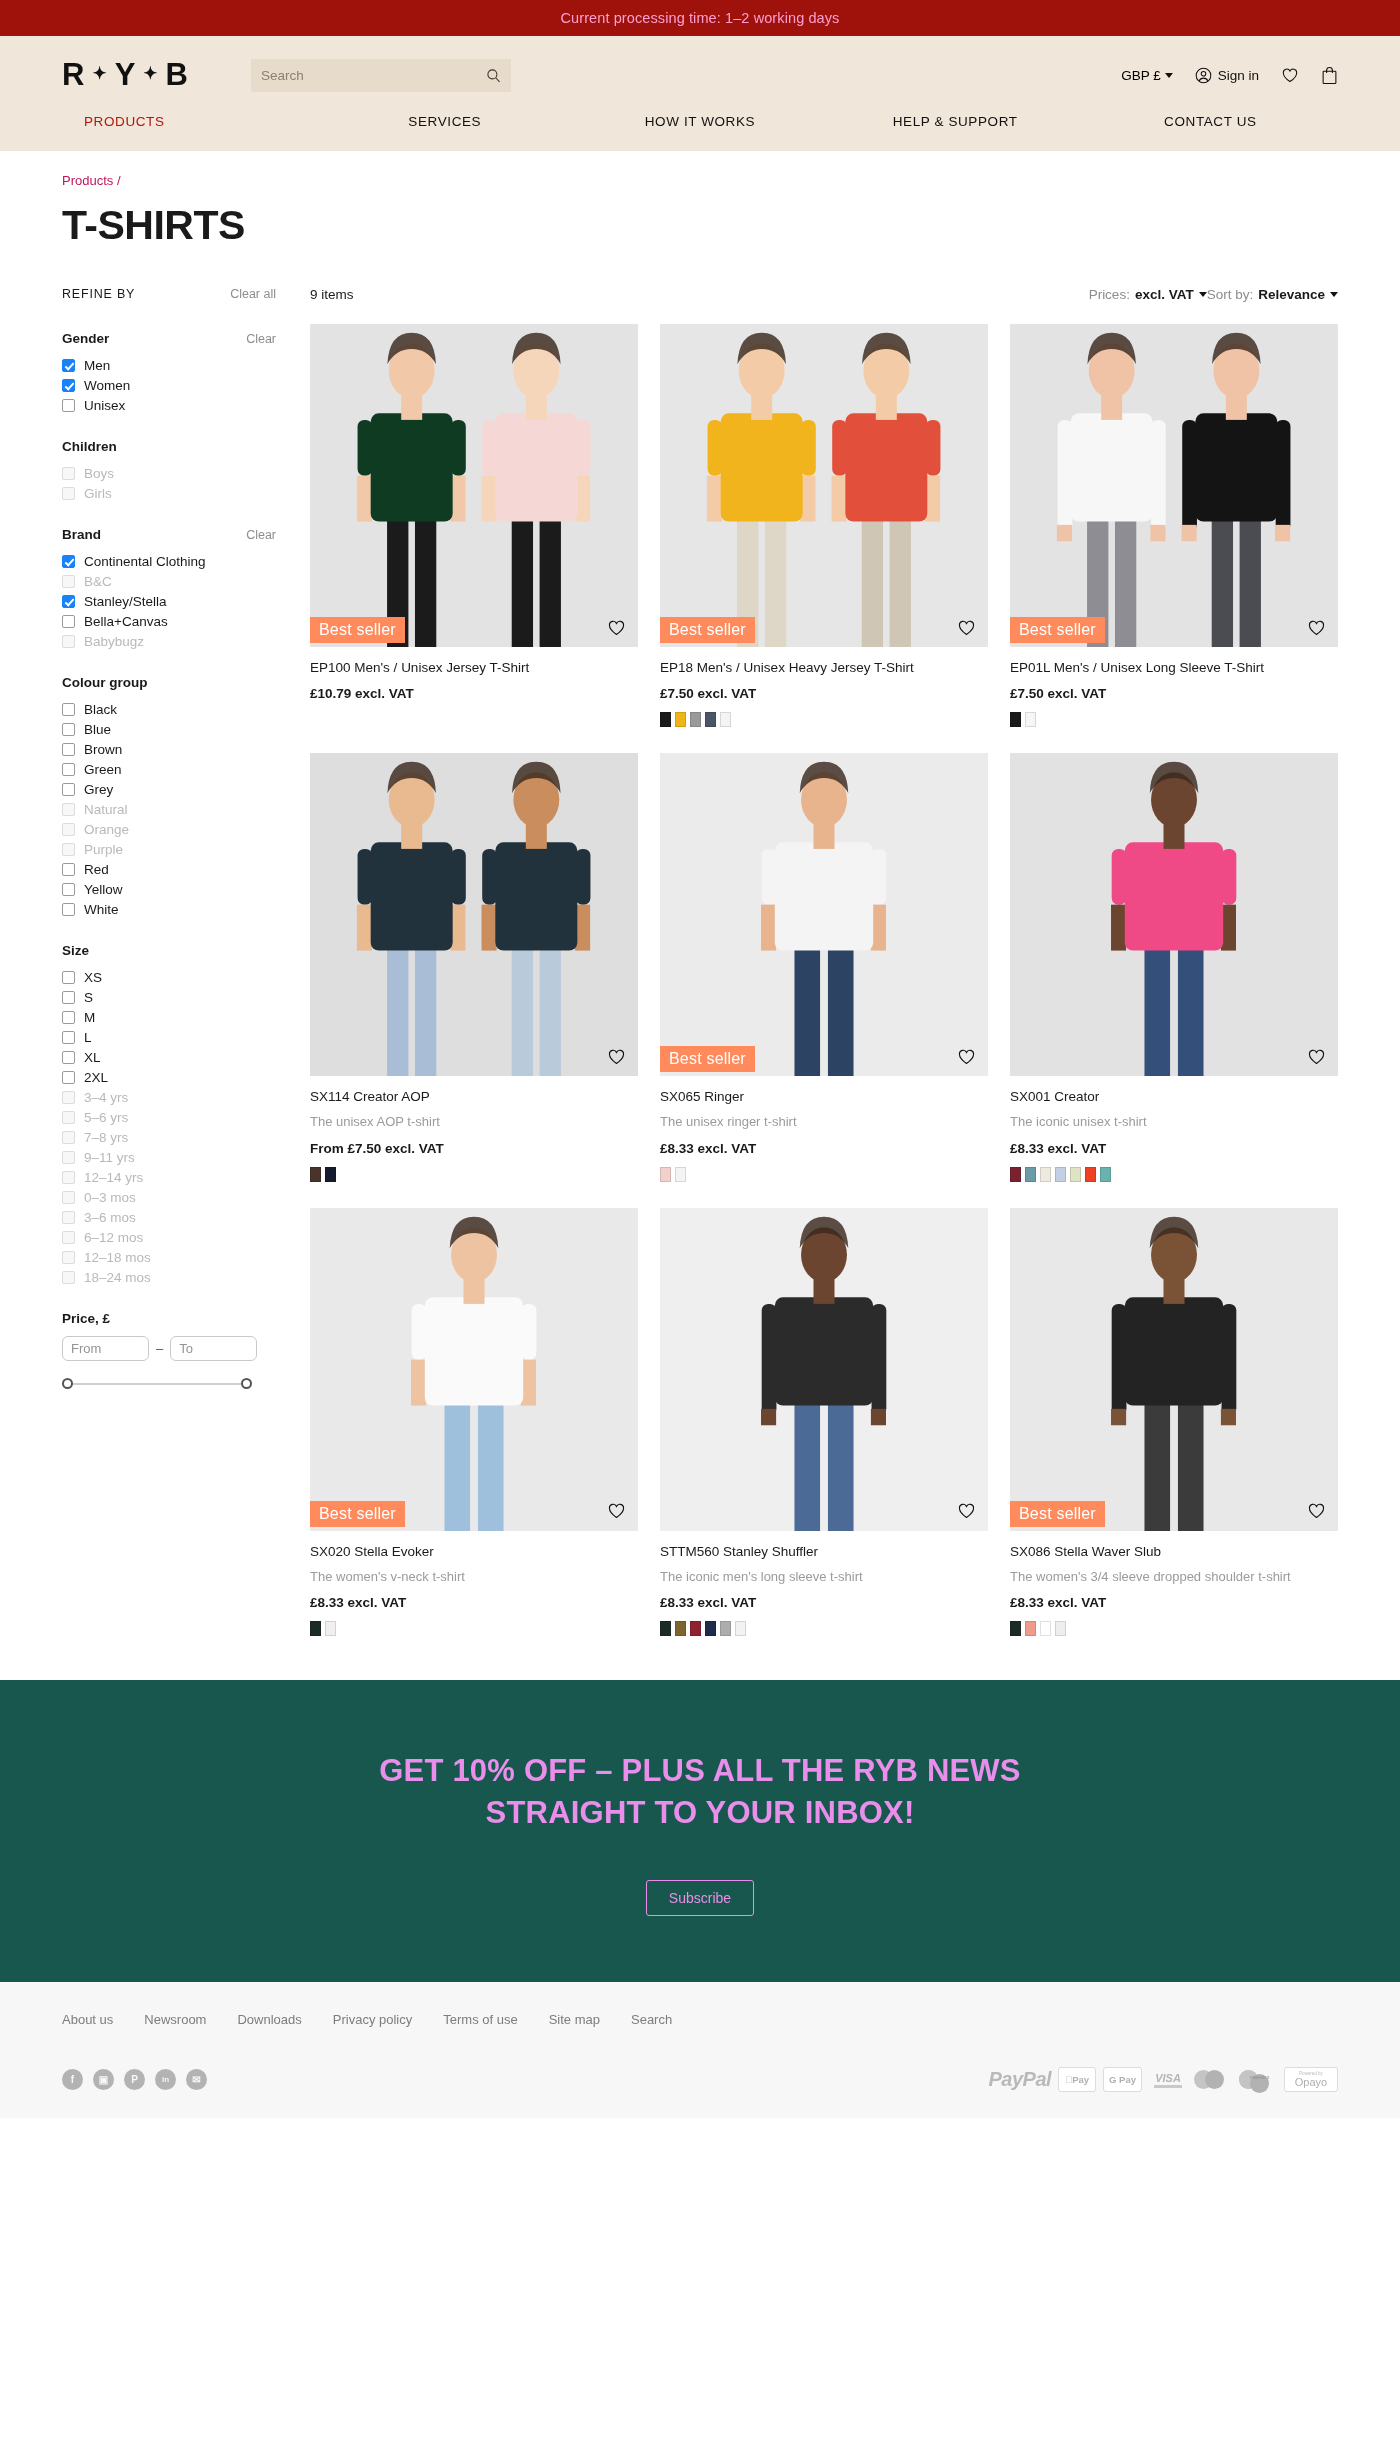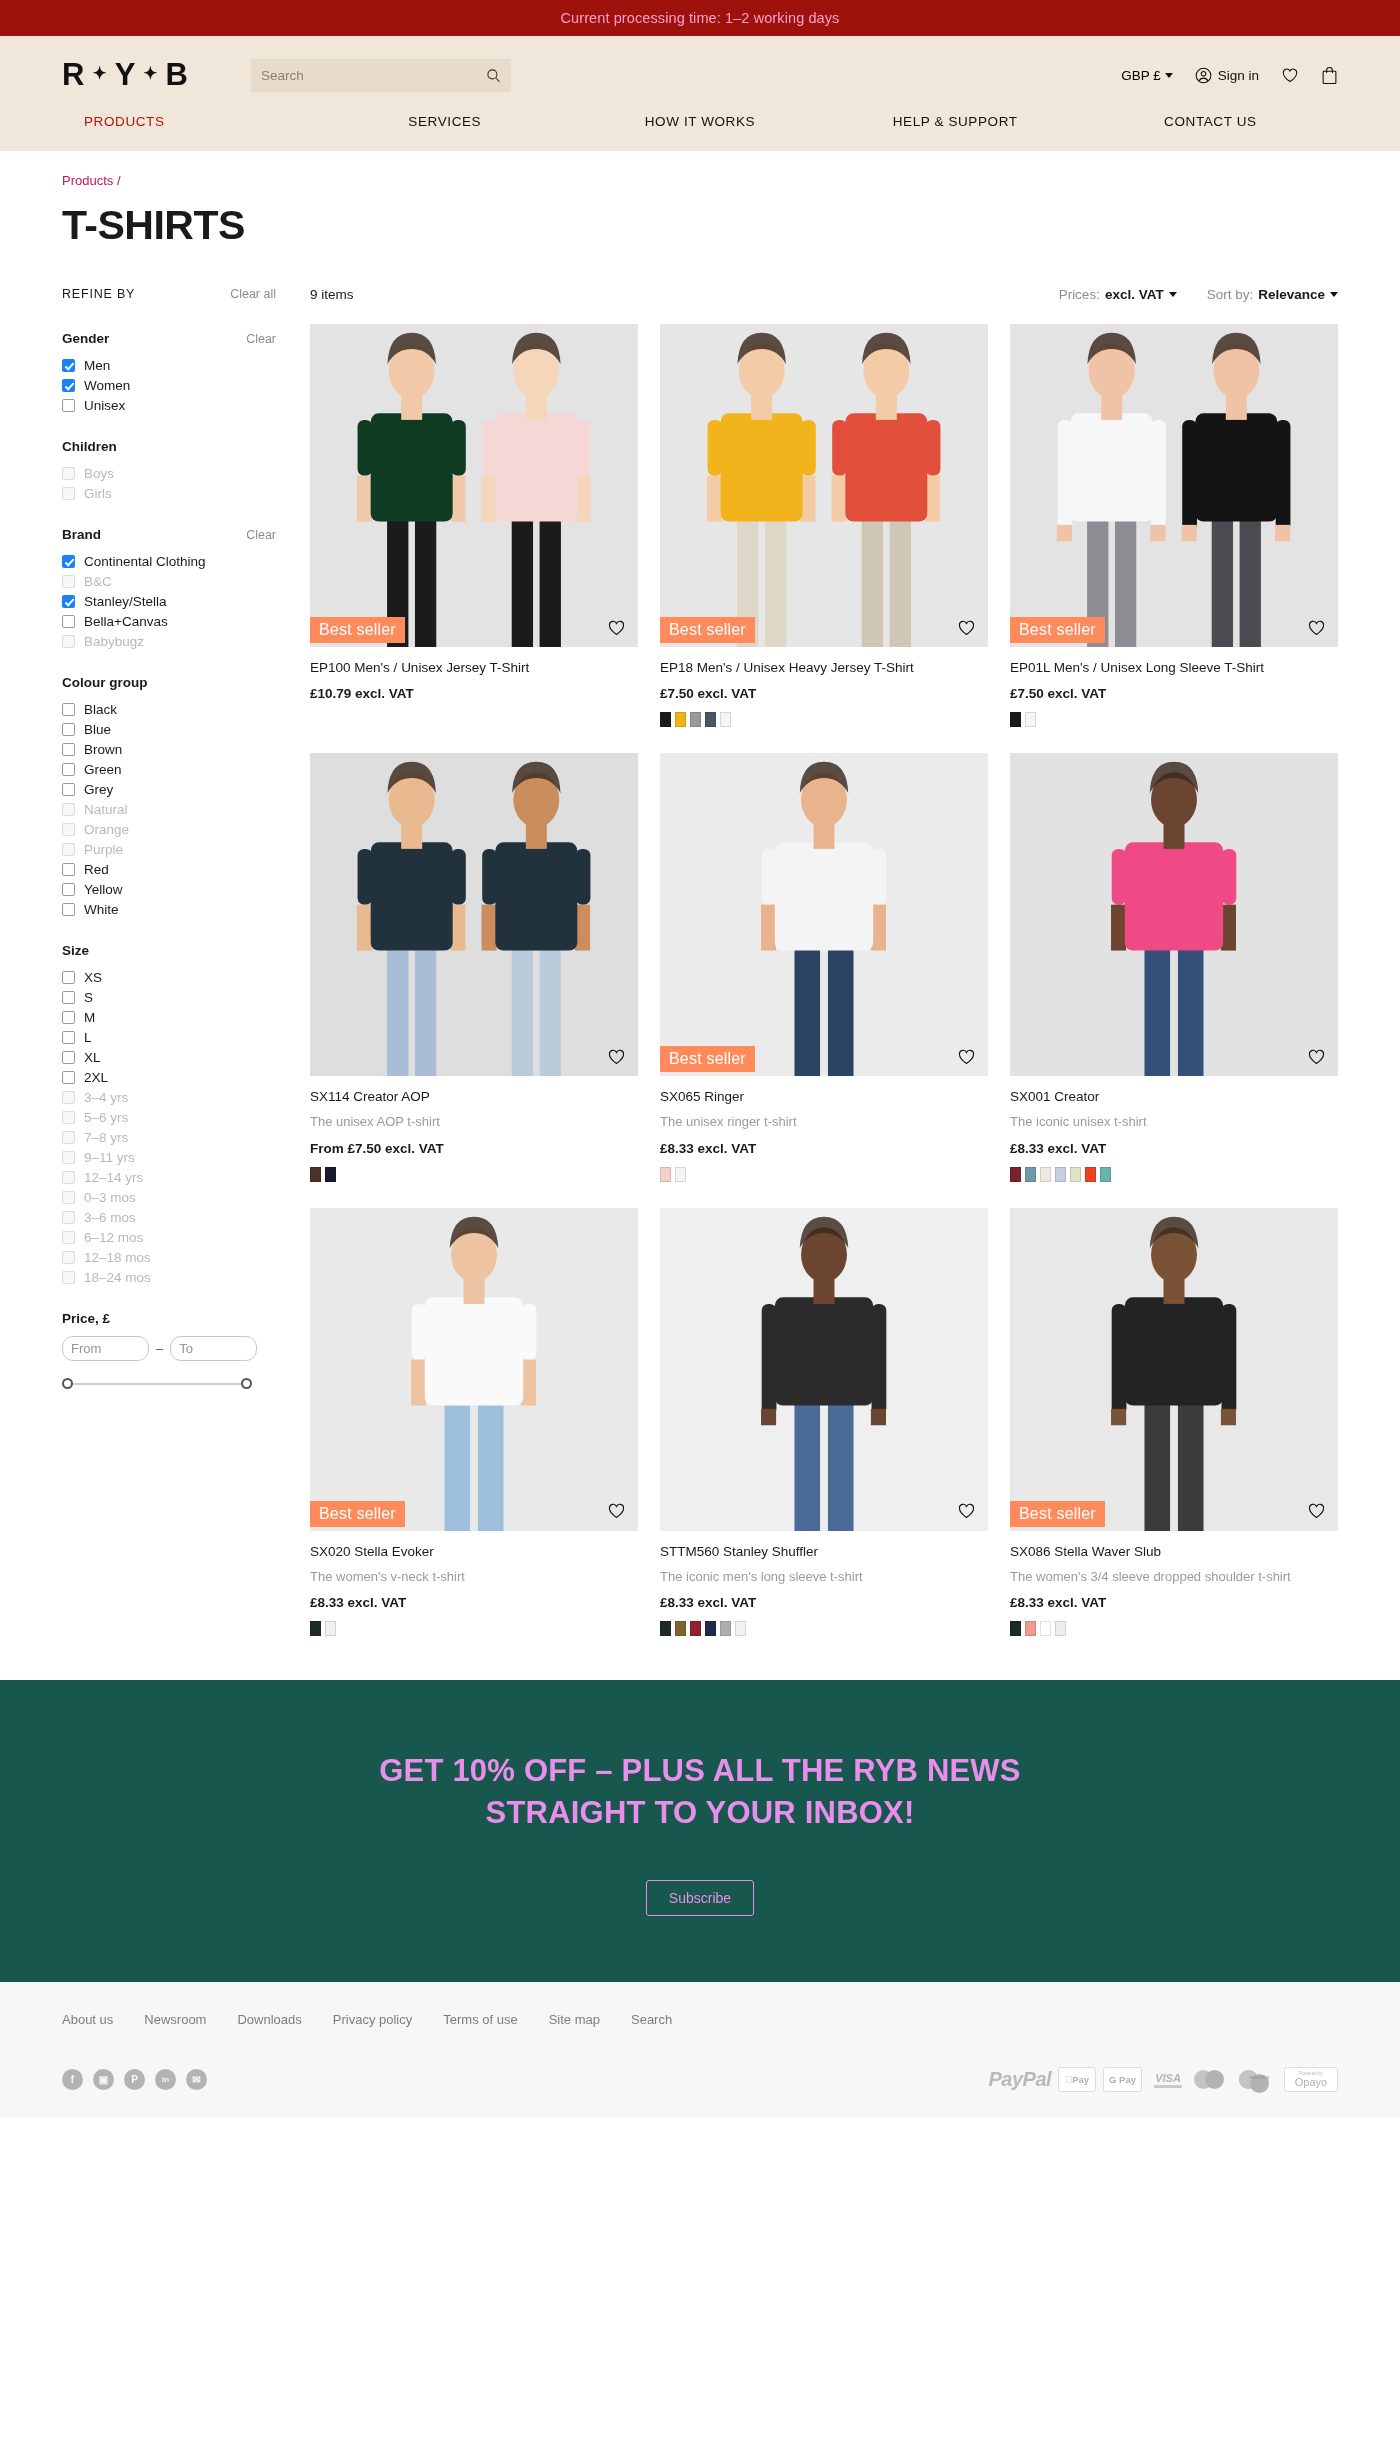--- a/index.html
+++ b/index.html
@@ -190,21 +190,21 @@
   .price-inputs {
     display: flex;
     align-items: center;
     gap: 7px;
     margin-top: 10px;
   }
   .price-inputs input {
     width: 87px;
     height: 25px;
     border: 1px solid #c9c9c9;
-    border-radius: 11px;
+    border-radius: 6px;
     padding: 0 8px;
     font-size: 13px;
     font-family: "Liberation Sans", sans-serif;
     outline: none;
   }
   .price-inputs input::placeholder { color: #949494; }
   .dash { color: #555; font-size: 13px; }
   .slider {
     margin-top: 17px;
     position: relative;
@@ -233,21 +233,20 @@
   .toolbar {
     display: flex;
     align-items: center;
     margin-bottom: 22px;
     font-size: 13.5px;
   }
   .item-count { color: #1a1a1a; }
   .toolbar-right {
     margin-left: auto;
     display: flex;
-    gap: 30px;
     align-items: center;
   }
   .tb-ctl { display: flex; align-items: center; gap: 5px; cursor: pointer; }
   .tb-ctl .lbl { color: #8d8d8d; }
   .tb-ctl .val { font-weight: 700; color: #1a1a1a; }
 
   .grid {
     display: grid;
     grid-template-columns: repeat(3, 1fr);
     column-gap: 22px;

